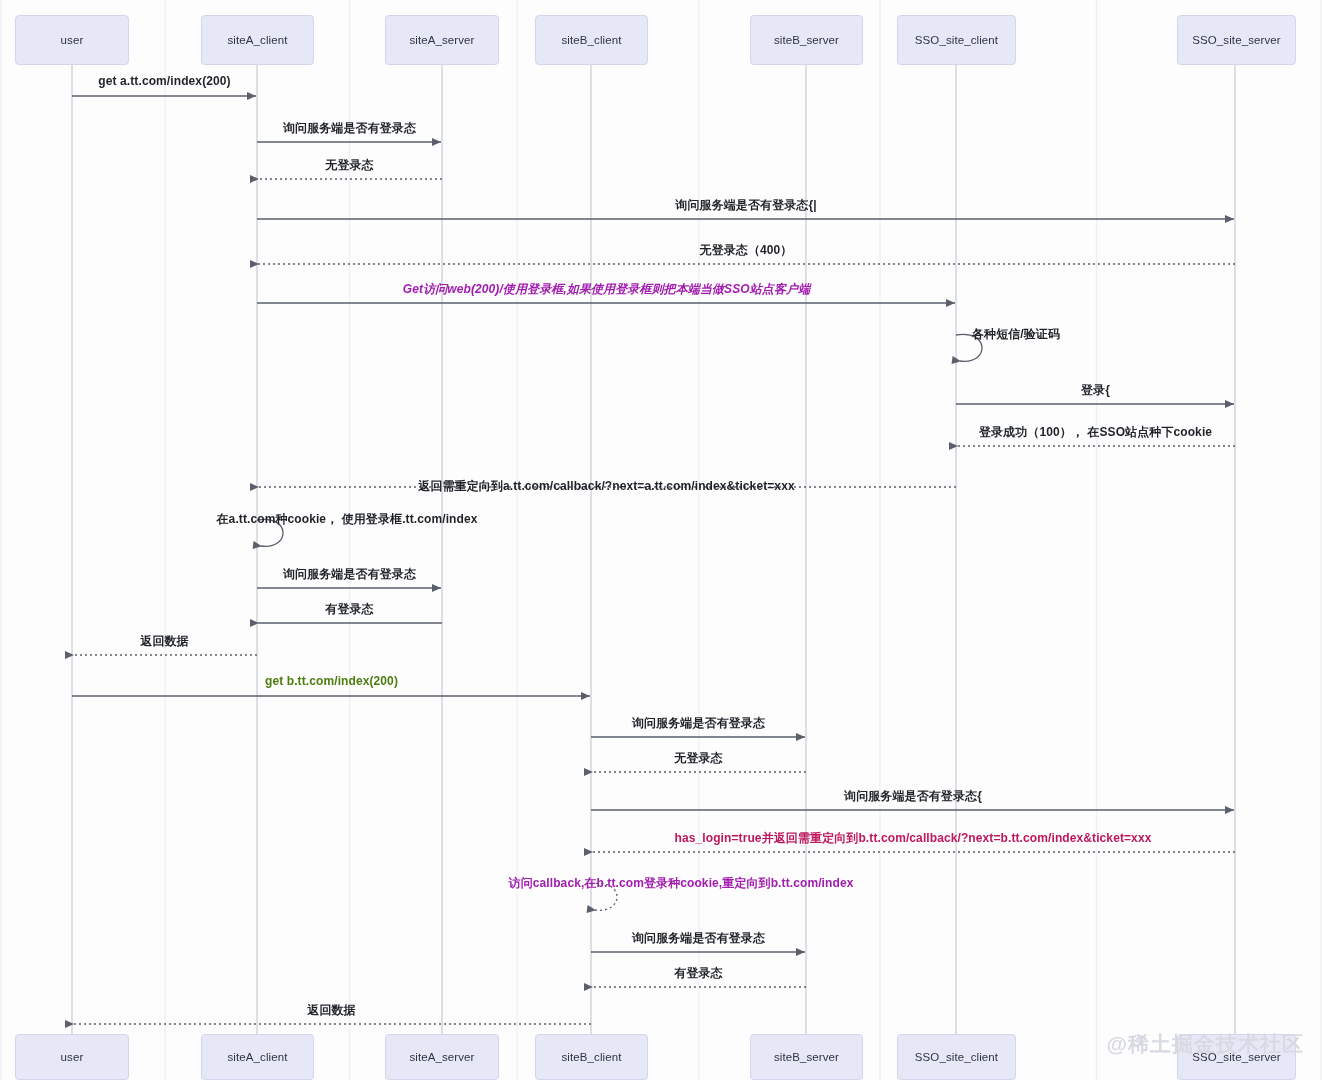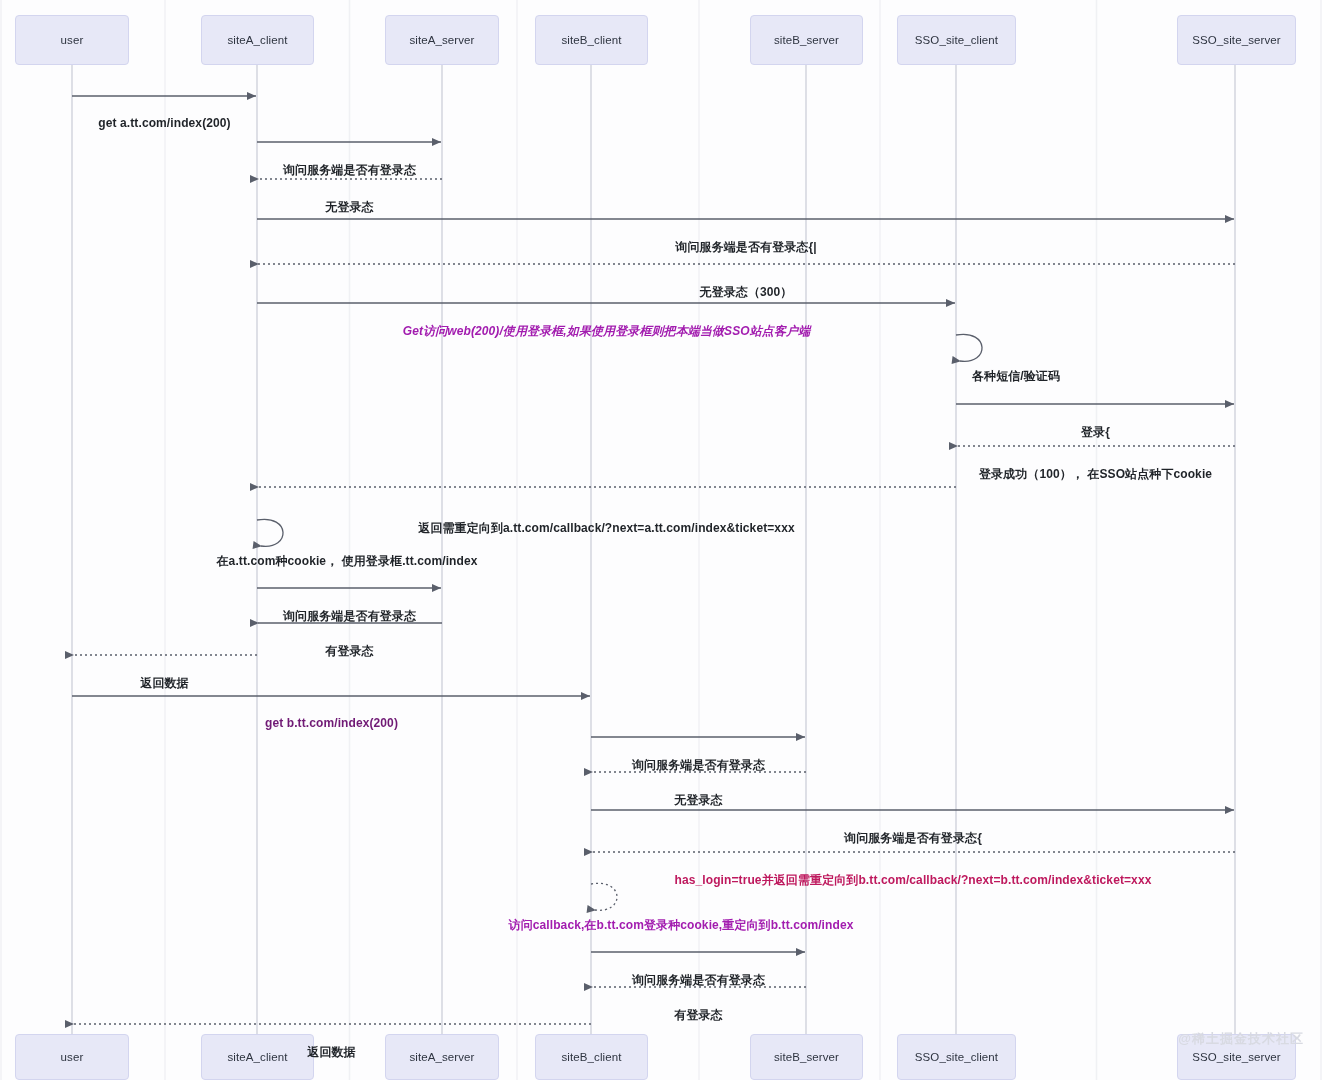--- a/index.html
+++ b/index.html
@@ -24,26 +24,25 @@
     letter-spacing:.1px;
   }
   .msg-label{
     position:absolute;
     font-size:12px;
     color:#1f2328;
     font-weight:bold;
     white-space:nowrap;
     transform:translateX(-50%);
     letter-spacing:.1px;
-    margin-top:42px;
   }
   .watermark{
     position:absolute;
     right:18px;top:1030px;
-    font-size:13px;
+    font-size:21px;
     color:#d8dae2;
     white-space:nowrap;
     font-weight:bold;
     letter-spacing:1px;
   }
 </style>
 </head>
 <body>
 
 <div id="diagram">
@@ -185,31 +184,31 @@
       </div>
       <div class="actor-box" style="left: 1177px; top: 1034px; width: 119px; height: 46px; background: rgb(231, 232, 247); border-color: rgb(211, 213, 239); color: rgb(46, 52, 64);">
         <span>SSO_site_server</span>
       </div>
     </div>
   <div id="labels">
       <div class="msg-label" style="left: 164.5px; top: 74px; color: rgb(31, 35, 40);">get a.tt.com/index(200)</div>
       <div class="msg-label" style="left: 349.5px; top: 120px; color: rgb(31, 35, 40);">询问服务端是否有登录态</div>
       <div class="msg-label" style="left: 349.5px; top: 157px; color: rgb(31, 35, 40);">无登录态</div>
       <div class="msg-label" style="left: 746px; top: 197px; color: rgb(31, 35, 40);">询问服务端是否有登录态{|</div>
-      <div class="msg-label" style="left: 746px; top: 242px; color: rgb(31, 35, 40);">无登录态（300）</div>
+      <div class="msg-label" style="left: 746px; top: 242px; color: rgb(31, 35, 40);">无登录态（400）</div>
       <div class="msg-label" style="left: 606.5px; top: 281px; color: #a21caf; font-style: italic;">Get访问web(200)/使用登录框,如果使用登录框则把本端当做SSO站点客户端</div>
       <div class="msg-label" style="left: 1016px; top: 326px; color: rgb(31, 35, 40);">各种短信/验证码</div>
       <div class="msg-label" style="left: 1095.5px; top: 382px; color: rgb(31, 35, 40);">登录{</div>
       <div class="msg-label" style="left: 1095.5px; top: 424px; color: rgb(31, 35, 40);">登录成功（100）， 在SSO站点种下cookie</div>
       <div class="msg-label" style="left: 606.5px; top: 478px; color: rgb(31, 35, 40);">返回需重定向到a.tt.com/callback/?next=a.tt.com/index&amp;ticket=xxx</div>
       <div class="msg-label" style="left: 347px; top: 511px; color: rgb(31, 35, 40);">在a.tt.com种cookie， 使用登录框.tt.com/index</div>
       <div class="msg-label" style="left: 349.5px; top: 566px; color: rgb(31, 35, 40);">询问服务端是否有登录态</div>
       <div class="msg-label" style="left: 349.5px; top: 601px; color: rgb(31, 35, 40);">有登录态</div>
       <div class="msg-label" style="left: 164.5px; top: 633px; color: rgb(31, 35, 40);">返回数据</div>
-      <div class="msg-label" style="left: 331.5px; top: 674px; color: #701a75;">get b.tt.com/index(200)</div>
+      <div class="msg-label" style="left: 331.5px; top: 674px; color: #4d7c0f;">get b.tt.com/index(200)</div>
       <div class="msg-label" style="left: 698.5px; top: 715px; color: rgb(31, 35, 40);">询问服务端是否有登录态</div>
       <div class="msg-label" style="left: 698.5px; top: 750px; color: rgb(31, 35, 40);">无登录态</div>
       <div class="msg-label" style="left: 913px; top: 788px; color: rgb(31, 35, 40);">询问服务端是否有登录态{</div>
       <div class="msg-label" style="left: 913px; top: 830px; color: #be185d;">has_login=true并返回需重定向到b.tt.com/callback/?next=b.tt.com/index&amp;ticket=xxx</div>
       <div class="msg-label" style="left: 681px; top: 875px; color: #a21caf;">访问callback,在b.tt.com登录种cookie,重定向到b.tt.com/index</div>
       <div class="msg-label" style="left: 698.5px; top: 930px; color: rgb(31, 35, 40);">询问服务端是否有登录态</div>
       <div class="msg-label" style="left: 698.5px; top: 965px; color: rgb(31, 35, 40);">有登录态</div>
       <div class="msg-label" style="left: 331.5px; top: 1002px; color: rgb(31, 35, 40);">返回数据</div>
     </div>
   <div class="watermark">@稀土掘金技术社区</div>

